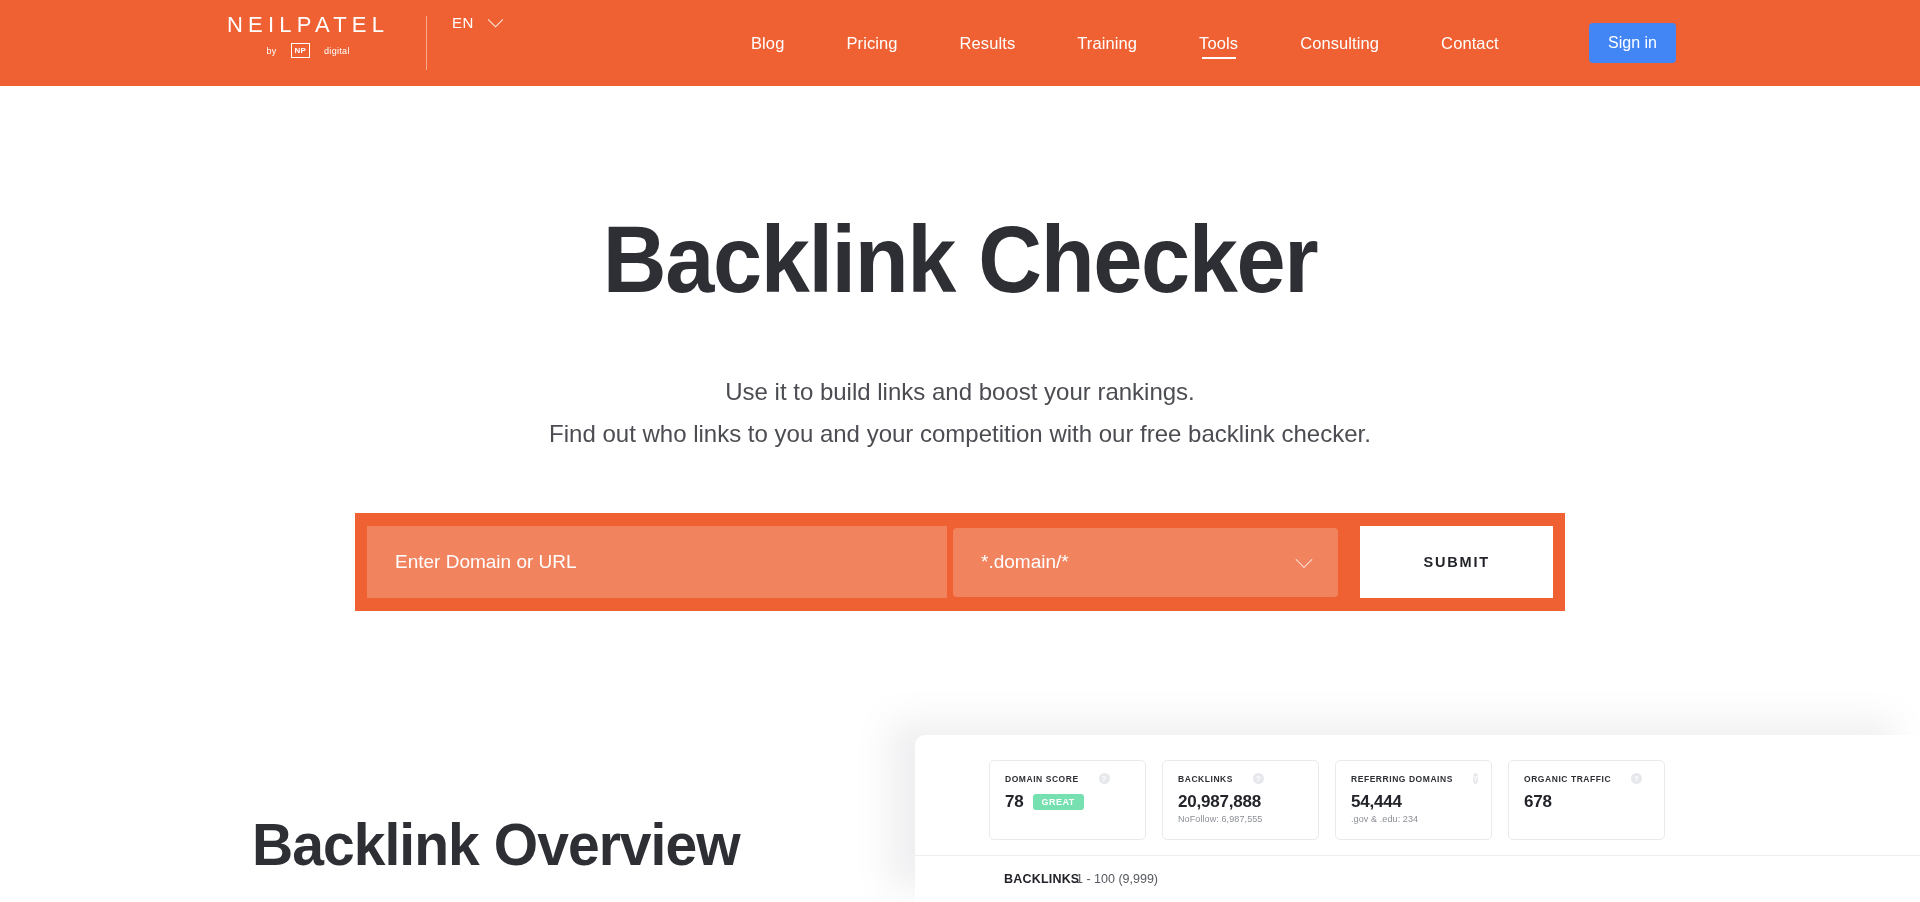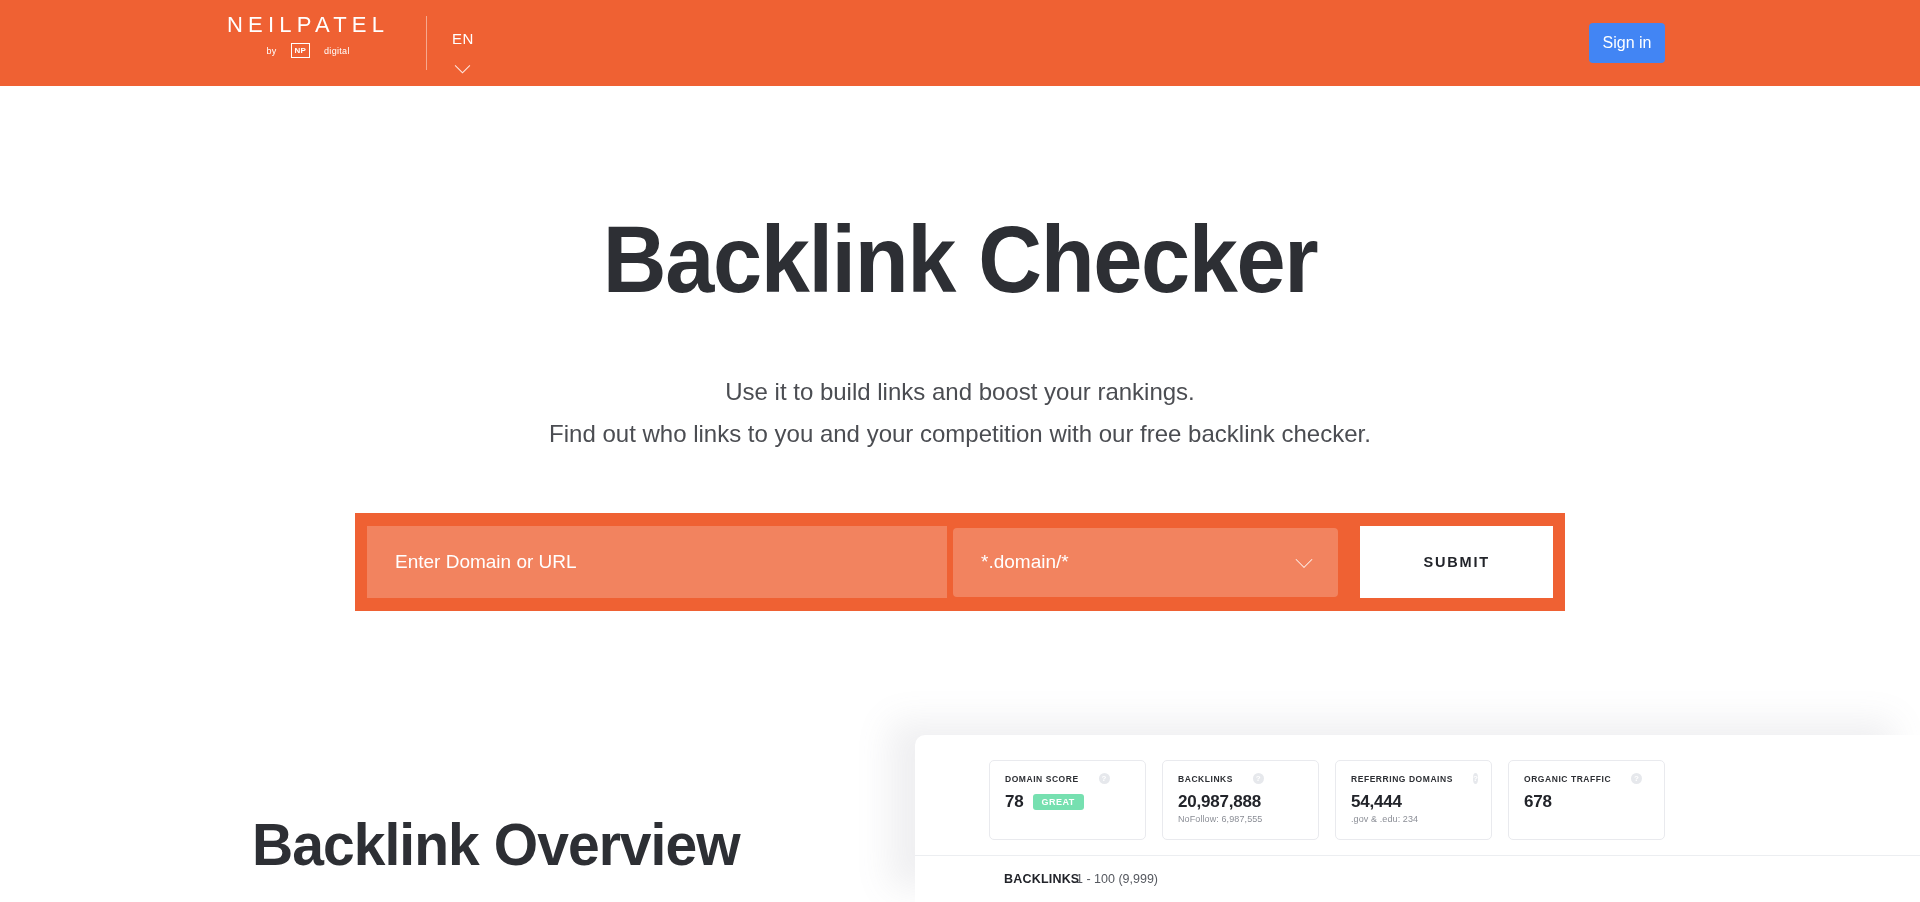--- a/index.html
+++ b/index.html
@@ -31,22 +31,22 @@
   }
   .brand-sub .np-box{
     border:1px solid #fff; padding:2px 3px; font-size:8px;
     font-weight:700; letter-spacing:.2px; line-height:1.15;
   }
   .nav-divider{
     position:absolute; left:426px; top:16px;
     width:1px; height:54px; background:rgba(255,255,255,.45);
   }
   .lang{
-    position:absolute; left:452px; top:30px;
-    display:flex; align-items:center; gap:16px; cursor:pointer;flex-direction:column;
+    position:absolute; left:452px; top:14px;
+    display:flex; align-items:center; gap:16px; cursor:pointer;
   }
   .lang-label{ color:#fff; font-size:15px; letter-spacing:.4px; }
   .chev{ display:inline-block; width:11px; height:11px;
     border-right:1.4px solid rgba(255,255,255,.85);
     border-bottom:1.4px solid rgba(255,255,255,.85);
     transform:rotate(45deg) translate(-2px,-2px); }
 
   .mainnav{
     position:absolute; left:720px; top:0; height:86px;
     display:flex; align-items:center; gap:0;
@@ -55,21 +55,21 @@
     position:relative; color:#fff; font-size:16.5px;
     padding:0 31px; line-height:86px; cursor:pointer;
     white-space:nowrap; letter-spacing:.1px;
   }
   .nav-item.active::after{
     content:""; position:absolute; left:50%; transform:translateX(-50%);
     bottom:27px; width:34px; height:2px; background:#fff;
   }
   .signin{
     position:absolute; left:1589px; top:23px;
-    width:76px; height:40px; border-radius:4px;
+    width:87px; height:40px; border-radius:4px;
     background:var(--signin,#4285f4); color:#fff;
     font-size:16px; border:none; cursor:pointer;
     font-family:"Liberation Sans", sans-serif;
   }
 
   
   .hero-title{
     position:absolute; top:205px; left:0; width:1920px;
     text-align:center; color:#2d2f34;
     font-size:95px; font-weight:700; letter-spacing:-1.5px;
@@ -194,20 +194,29 @@
     </div>
   </div>
 
   <div class="nav-divider"></div>
 
   <div class="lang">
     <span class="lang-label">EN</span>
     <span class="chev"></span>
   </div>
 
+  <nav class="mainnav">
+    <a class="nav-item">Blog</a>
+    <a class="nav-item">Pricing</a>
+    <a class="nav-item">Results</a>
+    <a class="nav-item">Training</a>
+    <a class="nav-item active">Tools</a>
+    <a class="nav-item">Consulting</a>
+    <a class="nav-item">Contact</a>
+  </nav>
 
   <button class="signin">Sign in</button>
 </div>
 
 <h1 class="hero-title">Backlink Checker</h1>
 <div class="hero-sub">
   <div>Use it to build links and boost your rankings.</div>
   <div>Find out who links to you and your competition with our free backlink checker.</div>
 </div>
 

